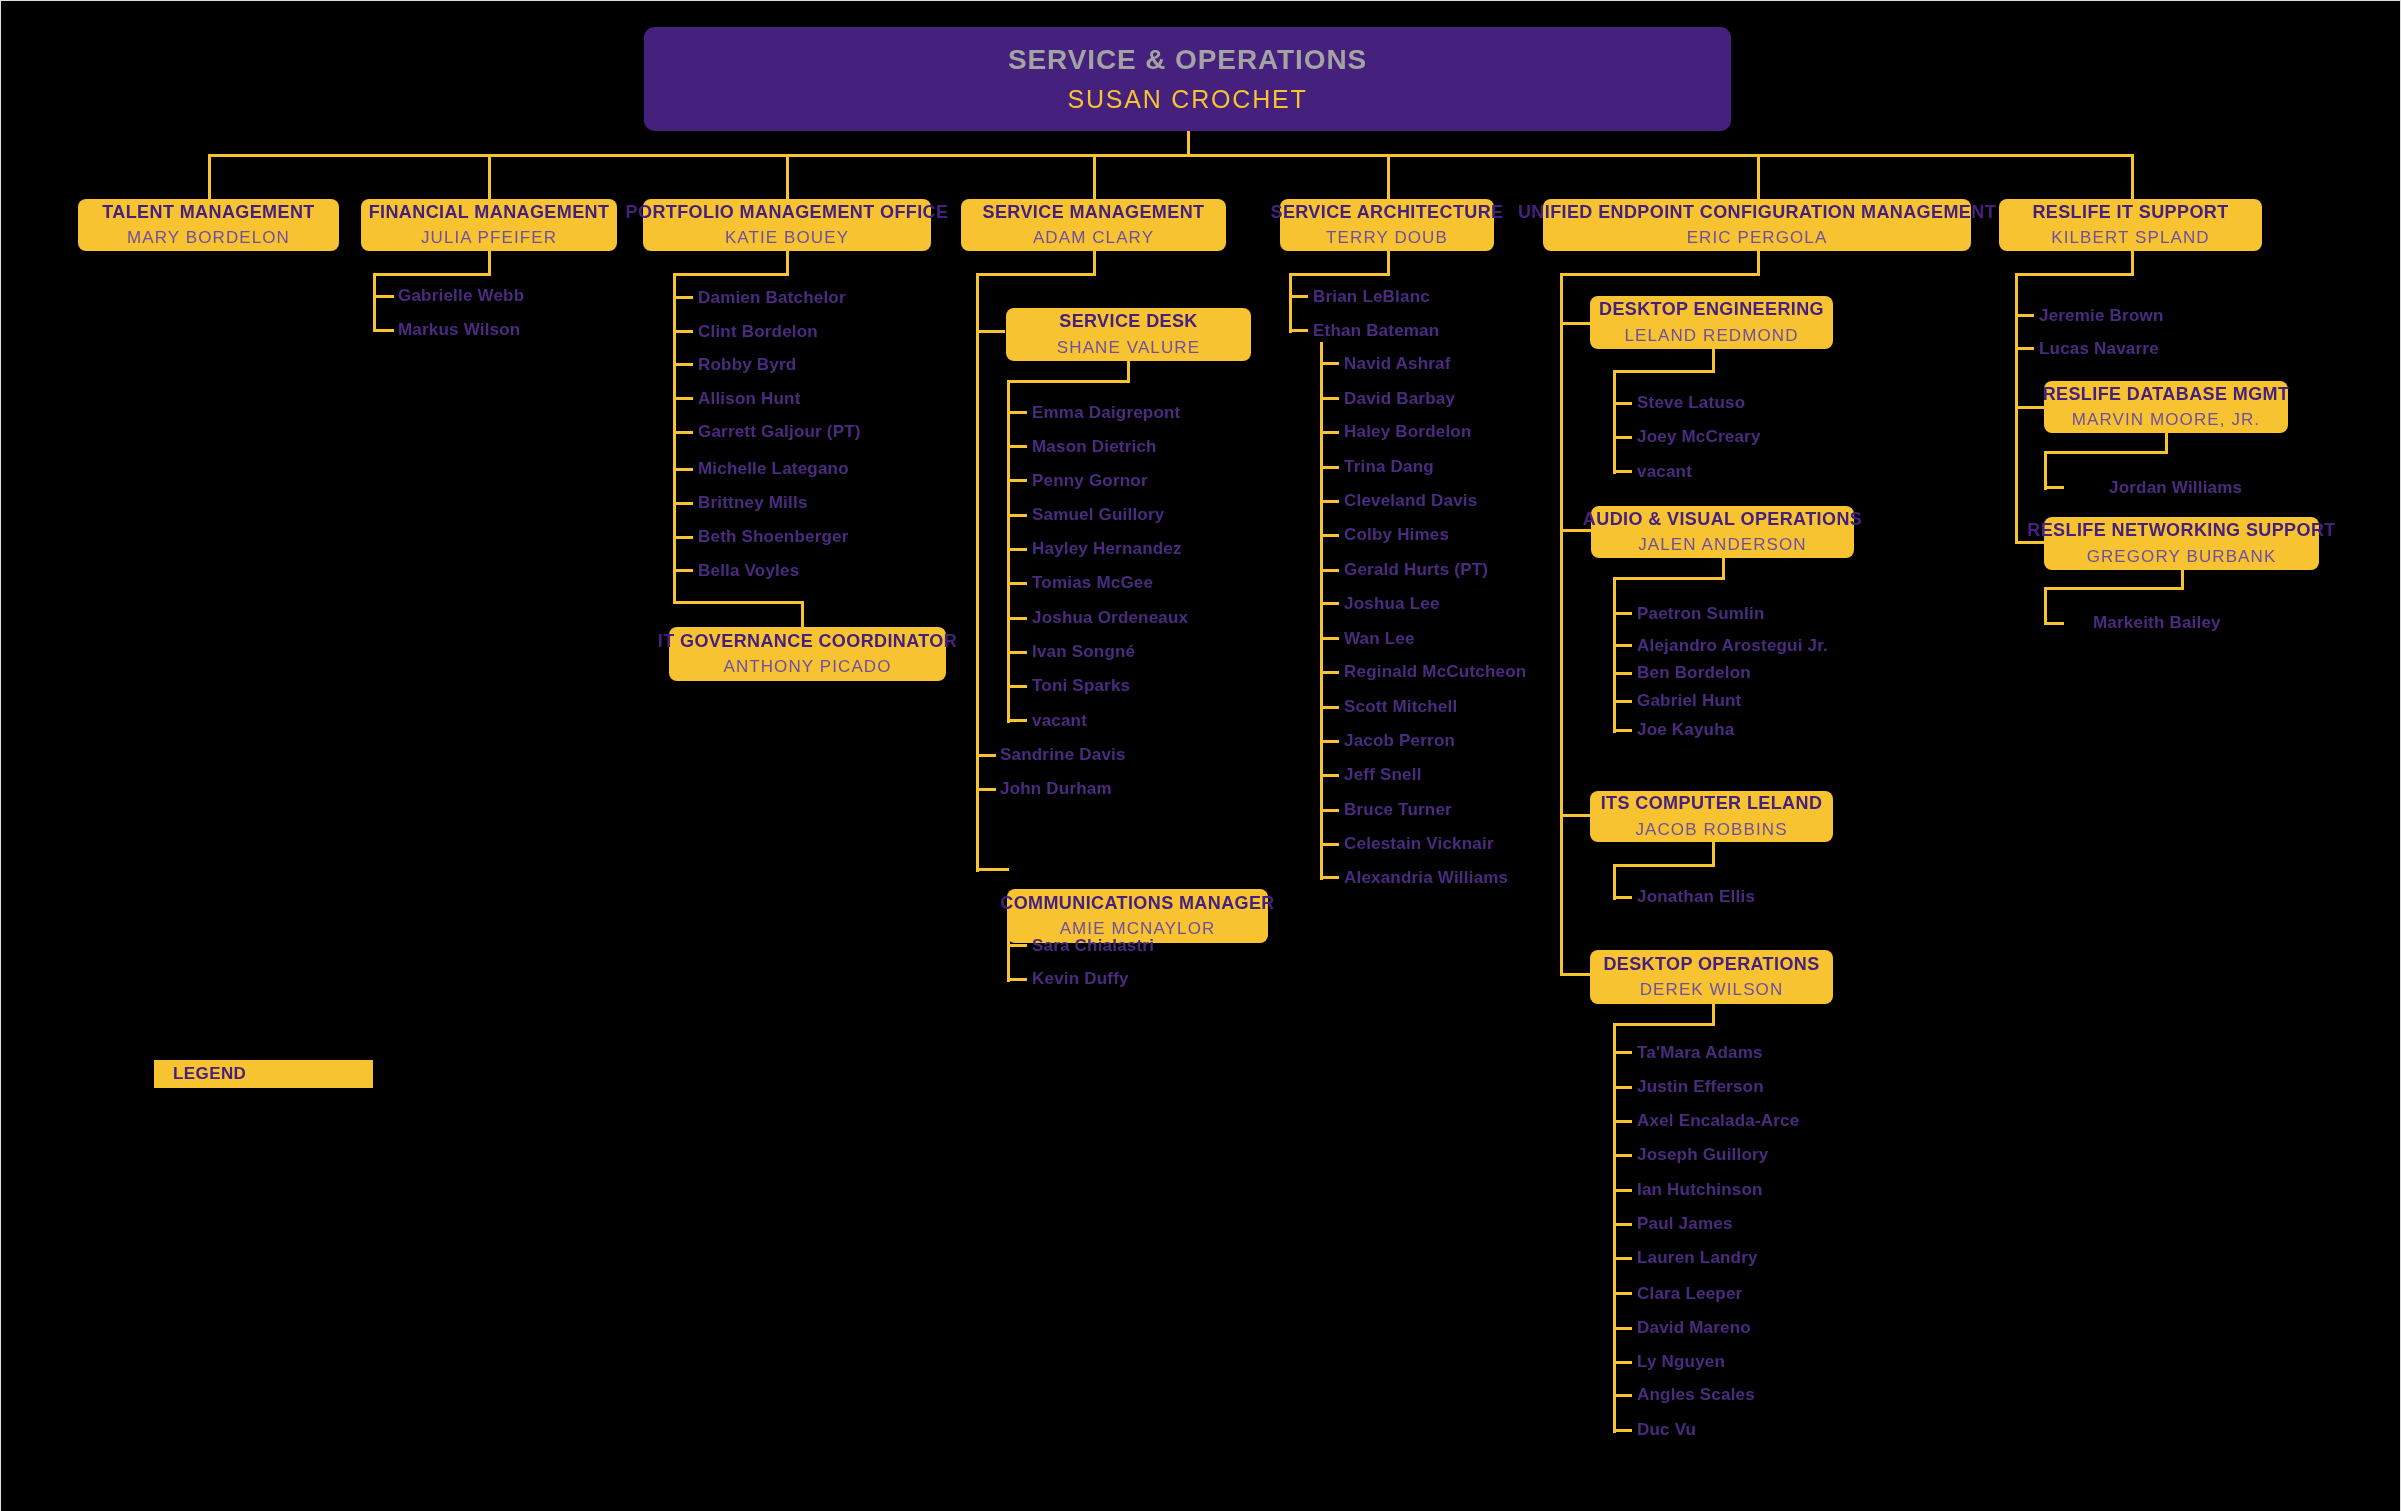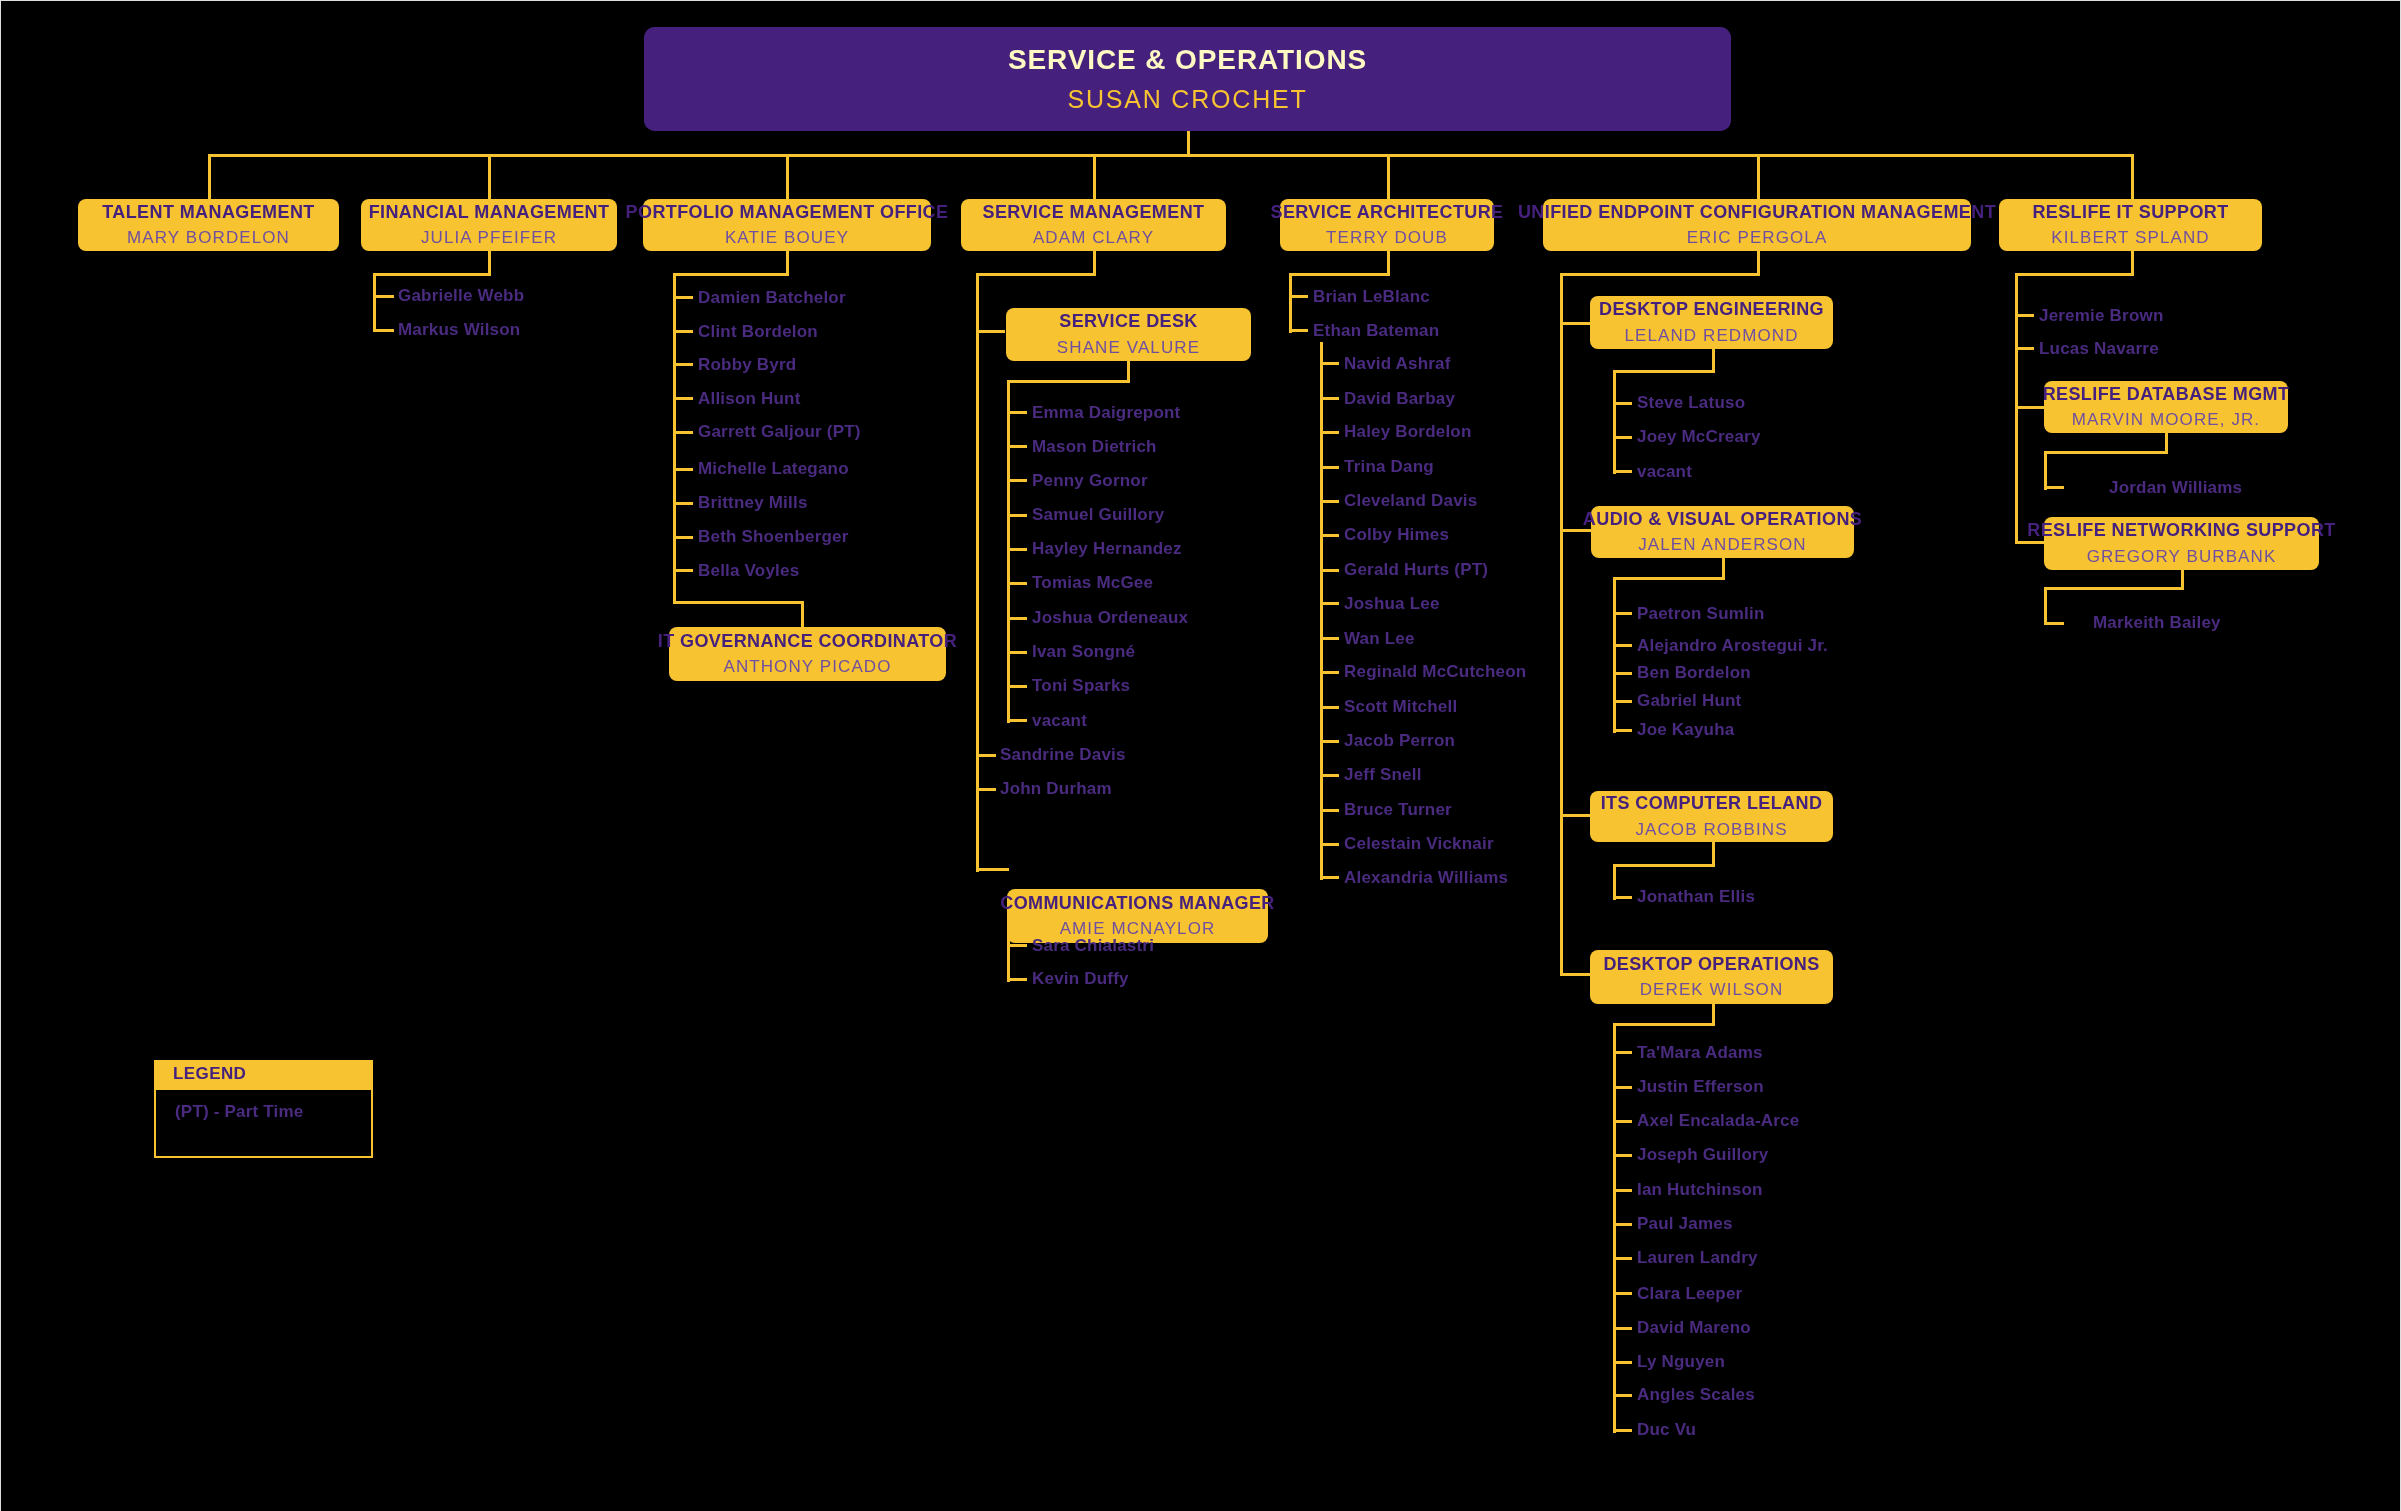--- a/index.html
+++ b/index.html
@@ -14,21 +14,21 @@
     display:flex;flex-direction:column;align-items:center;justify-content:center;
     gap:5.4px;text-align:center;
   }
   .node .ttl{color:#45217D;font-weight:bold;font-size:18px;letter-spacing:0.4px;white-space:nowrap;}
   .node .nm{color:#6F4FA0;font-size:17px;letter-spacing:1.1px;white-space:nowrap;}
   .root-node{
     position:absolute;background:#45217D;border-radius:10.7px;
     display:flex;flex-direction:column;align-items:center;justify-content:center;
     gap:9px;text-align:center;
   }
-  .root-node .ttl{color:#fef9c3;font-weight:bold;font-size:28px;letter-spacing:0.9px;white-space:nowrap;}
+  .root-node .ttl{color:#a3a3a3;font-weight:bold;font-size:28px;letter-spacing:0.9px;white-space:nowrap;}
   .root-node .nm{color:#F7C331;font-size:25px;letter-spacing:1.8px;white-space:nowrap;}
   .member{
     position:absolute;color:#4A2B80;font-weight:bold;font-size:17px;
     height:23px;line-height:23px;white-space:nowrap;letter-spacing:0.2px;
   }
   .legend{position:absolute;left:153px;top:1059px;width:219px;}
   .legend-header{
     background:#F7C331;height:28px;line-height:28px;padding-left:19px;
     color:#45217D;font-weight:bold;font-size:17px;letter-spacing:0.4px;
   }
@@ -309,18 +309,15 @@
       <div class="member" style="left: 1636px; top: 1349px;">Ly Nguyen</div>
       <div class="member" style="left: 1636px; top: 1382px;">Angles Scales</div>
       <div class="member" style="left: 1636px; top: 1417px;">Duc Vu</div>
       <div class="member" style="left: 2038px; top: 303px;">Jeremie Brown</div>
       <div class="member" style="left: 2038px; top: 336px;">Lucas Navarre</div>
       <div class="member" style="left: 2068px; top: 475px; margin-left: 40px;">Jordan Williams</div>
       <div class="member" style="left: 2068px; top: 610px; margin-left: 24px;">Markeith Bailey</div>
     </div>
   <div class="legend">
     <div class="legend-header">LEGEND</div>
-    <div class="legend-body">
-      <div class="legend-entry">(PT) - Part Time</div>
-    </div>
   </div>
 </div>
 
 
 </body></html>

